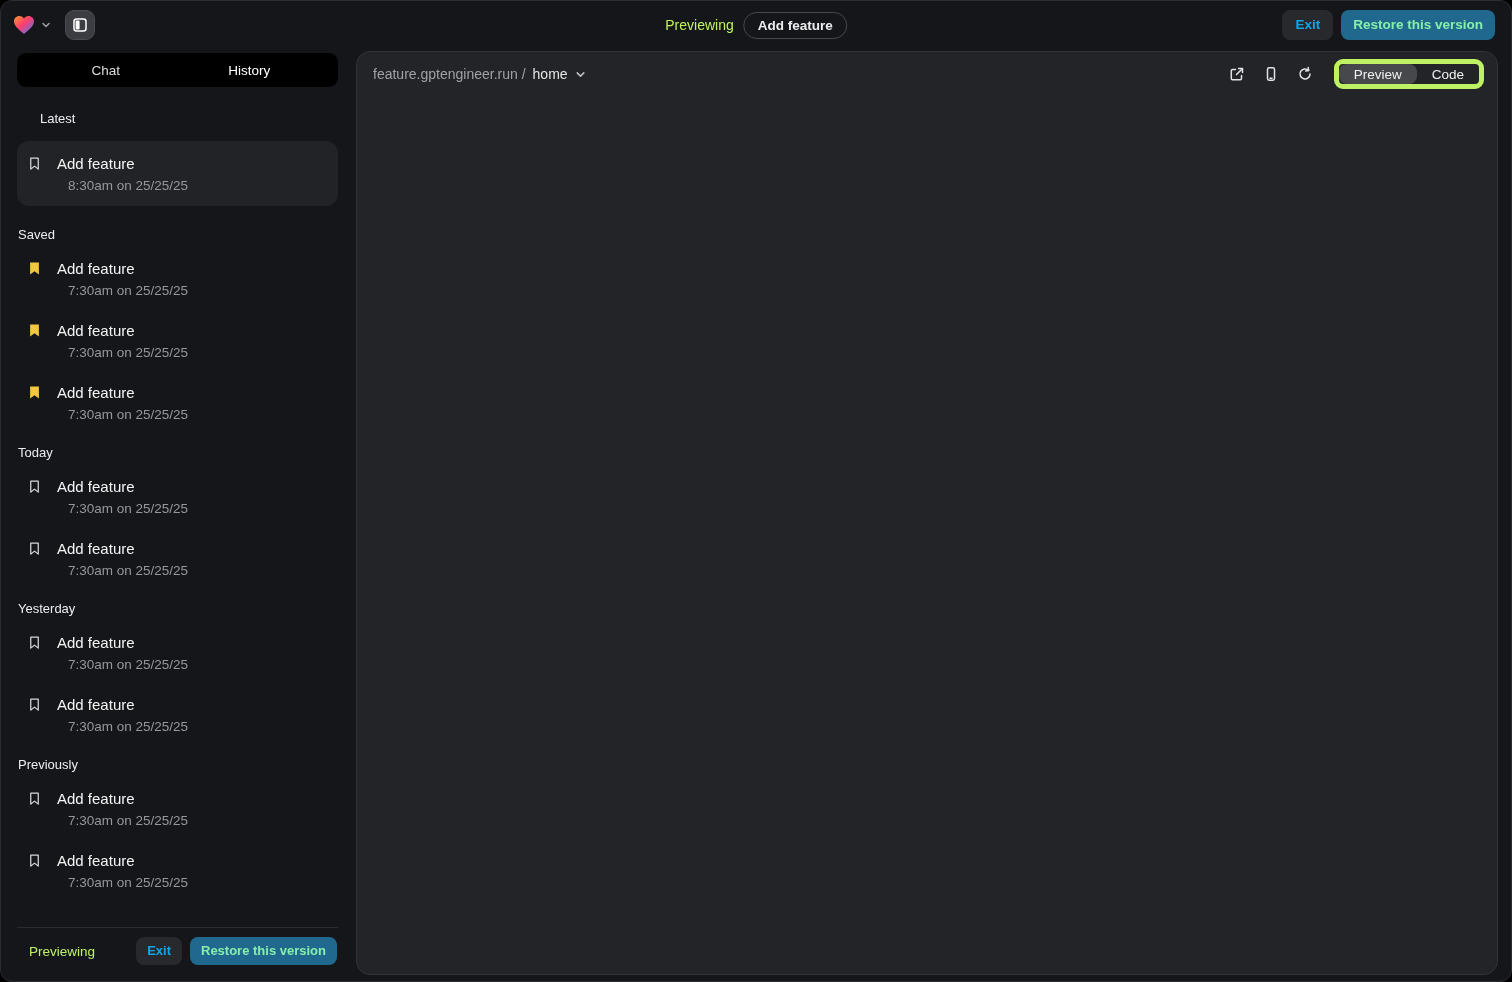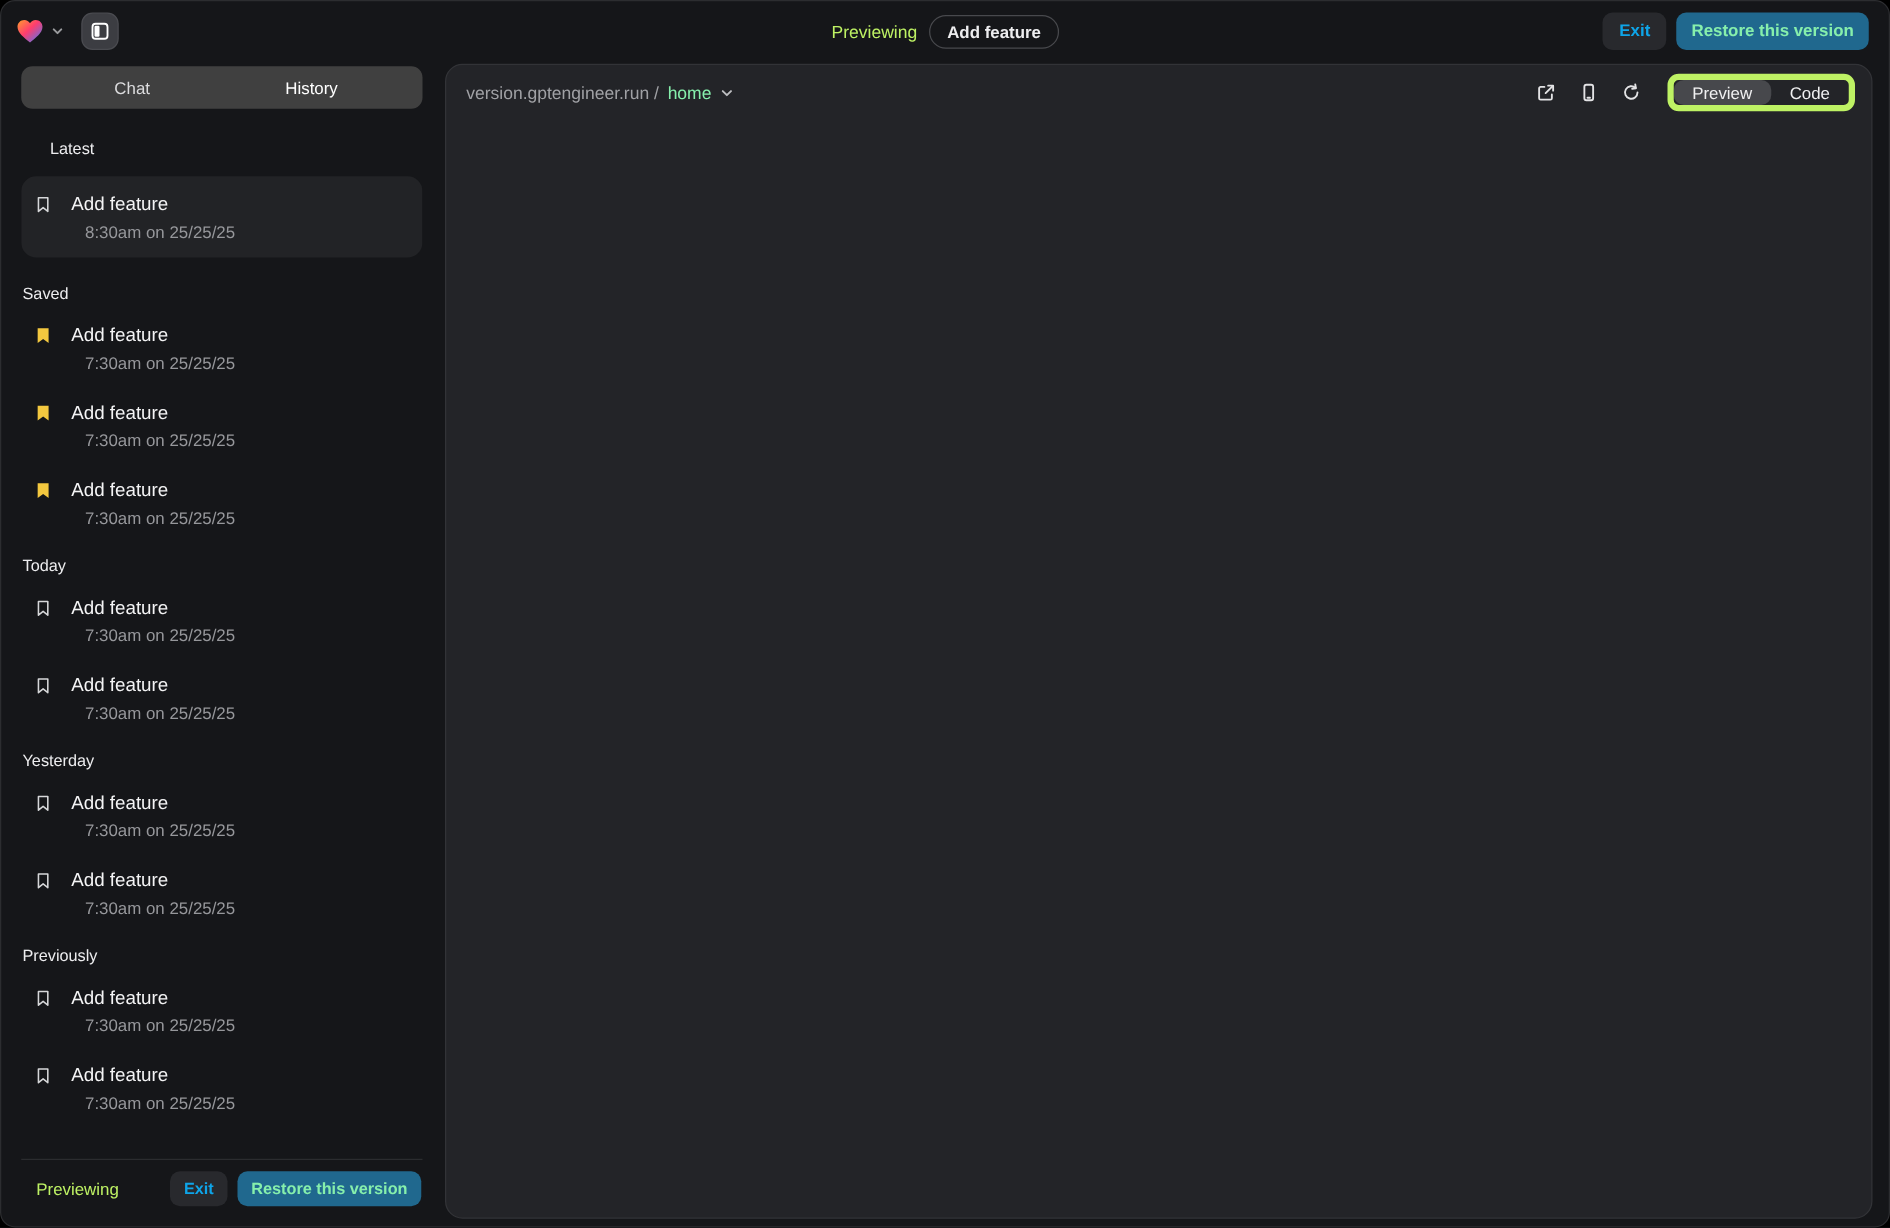--- a/index.html
+++ b/index.html
@@ -21,21 +21,21 @@
   .version-badge { color:#ededef; font-size:13.5px; font-weight:600; border:1px solid #48494d;
                    border-radius:999px; padding:4px 13px; line-height:17px; }
   .topbar-right { position:absolute; right:16px; top:0; height:48px; display:flex; align-items:center; gap:8px; }
   .btn { border:none; border-radius:8px; font-size:13.5px; font-family:inherit; cursor:pointer; line-height:16px; }
   .btn-exit { background:#28292d; color:#0ea5e9; padding:7px 13px; font-weight:600; }
   .btn-restore { background:#20688e; color:#86efac; padding:7px 12px; font-weight:600; }
 
   
   .sidebar { position:absolute; left:16px; top:52px; width:321px; bottom:16px;
              display:flex; flex-direction:column; }
-  .tabs { height:19px; background:#404040; border-radius:9px; display:flex; padding:17px; flex:none; }
+  .tabs { height:19px; background:#000000; border-radius:9px; display:flex; padding:17px; flex:none; }
   .tab { flex:1; display:flex; align-items:center; justify-content:center; font-size:13.5px;
          color:#dcdcde; border-radius:8px; cursor:pointer; }
   .tab.active { background:#56575c; color:#ffffff; font-weight:400; }
   .history-list { flex:1; overflow:hidden; margin-top:6px; }
   .hsection-title { color:#ededef; font-size:13px; margin:21px 1px 15px; }
   .hsection-title:first-child { margin-top:18px;margin-left:23px; }
   .hitem { display:flex; align-items:flex-start; gap:15px; padding:2px 10px; margin-bottom:19px; cursor:pointer; }
   .hitem .bm { flex:none; margin-top:2px; display:flex; }
   .hitem-title { color:#f4f4f5; font-size:15px; font-weight:500; line-height:20px; }
   .hitem-time { color:#96979b; font-size:13.5px; margin-top:4px;margin-left:11px; }
@@ -45,21 +45,21 @@
   .sidebar-footer .previewing-label { font-size:13.5px; }
   .sidebar-footer .btns { margin-left:auto; display:flex; gap:8px; }
   .sidebar-footer .btn { font-size:13px; padding:6px 11px; }
 
   
   .main-panel { position:absolute; left:355px; top:50px; width:1142px; height:924px;
                 background:#232428; border:1px solid #323337; border-radius:14px; overflow:hidden; }
   .main-header { height:44px; display:flex; align-items:center; padding:0 13px 0 16px; }
   .url-bar { display:flex; align-items:center; gap:7px; cursor:pointer; }
   .url-prefix { color:#a0a1a5; font-size:14px; }
-  .url-page { color:#86efac; font-size:14px; }
+  .url-page { color:#e5e5e5; font-size:14px; }
   .header-icons { margin-left:auto; display:flex; align-items:center; gap:4px; }
   .icon-btn { width:30px; height:30px; display:flex; align-items:center; justify-content:center;
               background:transparent; border:none; cursor:pointer; color:#e3e3e5; border-radius:6px; }
   .seg-control { margin-left:14px; display:flex; border:5px solid #bef264; border-radius:9px; overflow:hidden; height:30px; }
   .seg { display:flex; align-items:center; justify-content:center; font-size:13.5px; color:#f0f0f1;
          padding:0 15px; cursor:pointer; font-weight:500; }
   .seg.active { background:#47484c; border-radius:8px; }
   .main-content { height:880px; }
 </style>
 </head>
@@ -232,21 +232,21 @@
       <span class="btns">
         <button class="btn btn-exit">Exit</button>
         <button class="btn btn-restore">Restore this version</button>
       </span>
     </div>
   </div>
 
   <div class="main-panel">
     <div class="main-header">
       <div class="url-bar">
-        <span class="url-prefix">version.gptengineer.run /</span>
+        <span class="url-prefix">feature.gptengineer.run /</span>
         <span class="url-page">home</span>
         <svg width="11" height="11" viewBox="0 0 10 10" fill="none" stroke="#bdbec1" stroke-width="1.4" stroke-linecap="round" stroke-linejoin="round">
             <path d="M2 3.5 L5 6.5 L8 3.5"></path>
           </svg>
       </div>
 
       <div class="header-icons">
         <button class="icon-btn">
           <svg width="16" height="16" viewBox="0 0 16 16" fill="none" stroke="currentColor" stroke-width="1.5" stroke-linecap="round" stroke-linejoin="round">
             <path d="M12.5 9.5 V12.5 A1.2 1.2 0 0 1 11.3 13.7 H3.5 A1.2 1.2 0 0 1 2.3 12.5 V4.7 A1.2 1.2 0 0 1 3.5 3.5 H6.5"></path>

